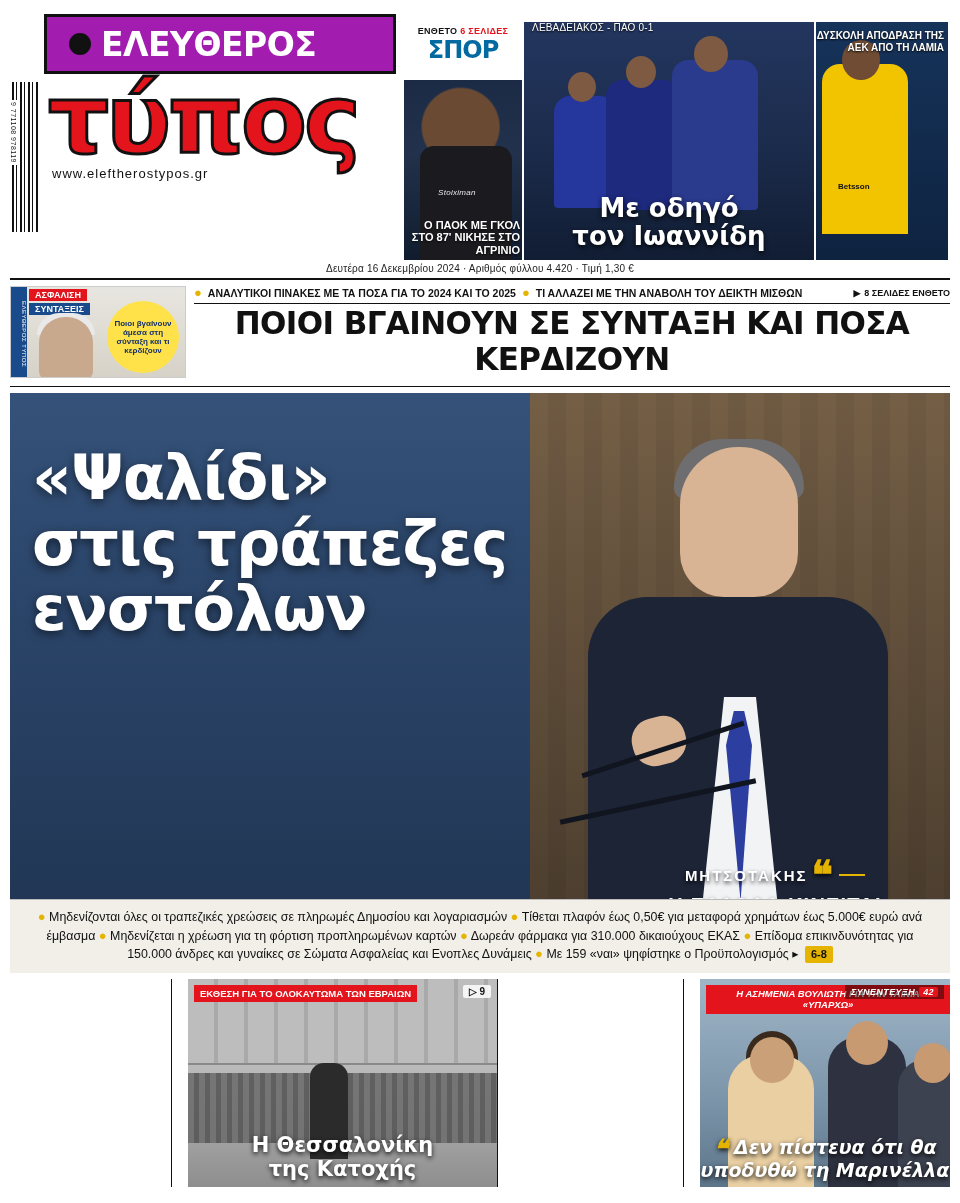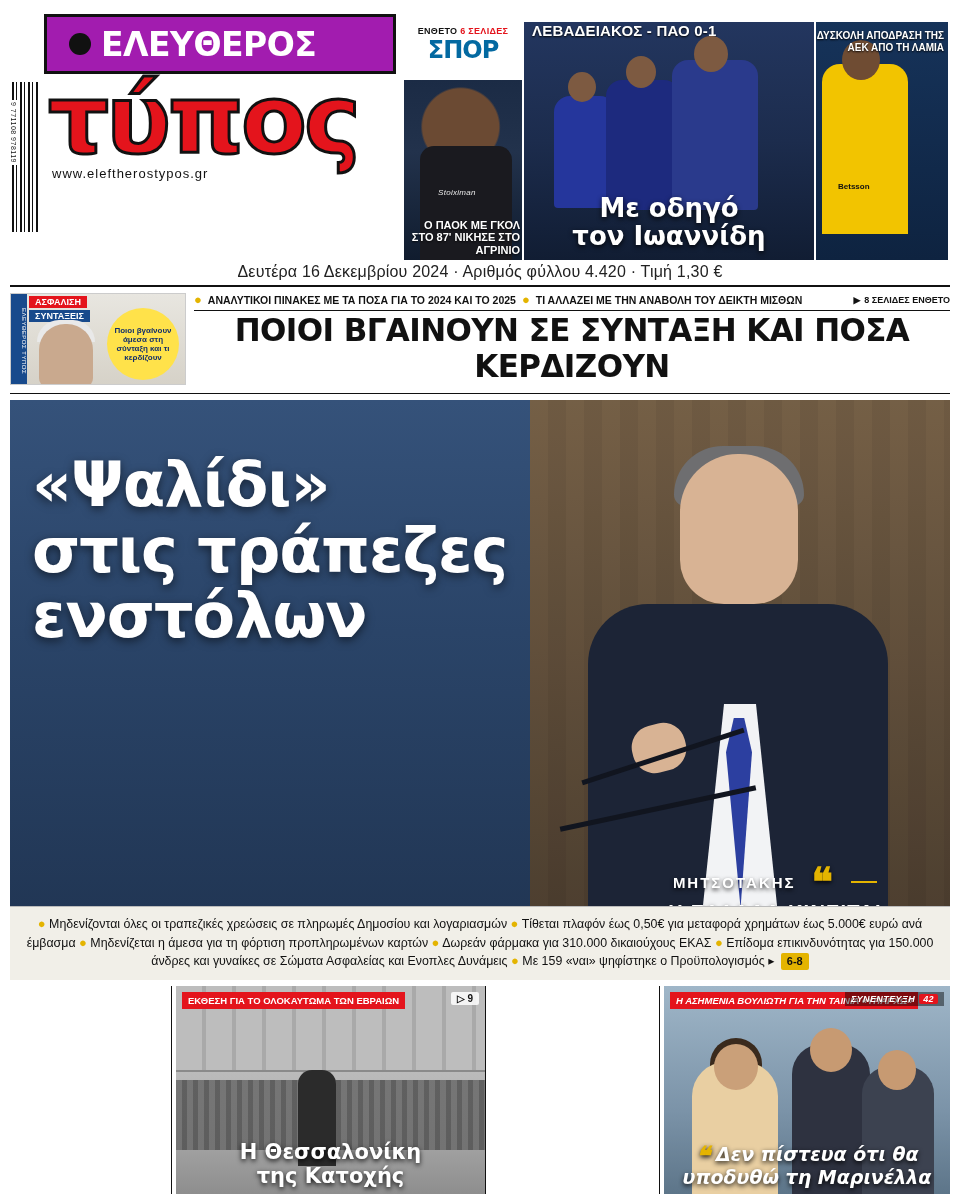--- a/index.html
+++ b/index.html
@@ -149,21 +149,21 @@
     text-shadow: 0 1px 2px rgba(0,0,0,.8);
   }
   .spor-mid {
     width: 290px;
     position: relative;
     overflow: hidden;
     background: linear-gradient(180deg,#23365f 0%,#1c2c4d 50%,#111d33 100%);
   }
   .score-tag {
     position: absolute; left: 8px; top: 0;
-    color: #fff; font-size: 15px; font-weight: bold;
+    color: #fff; font-size: 10px; font-weight: normal;
     text-shadow: 0 1px 2px #000;
     letter-spacing: .2px;
   }
   .mid-players {
     position: absolute; left: 30px; top: 28px; width: 230px; height: 150px;
   }
   .pl { position: absolute; border-radius: 16px 16px 4px 4px; }
   .pl1 { left: 0;   top: 46px; width: 62px; height: 112px; background:#25369c; }
   .pl2 { left: 52px; top: 30px; width: 74px; height: 130px; background:#1d2a7e; }
   .pl3 { left: 118px; top: 10px; width: 86px; height: 150px; background:#2a3a8c; }
@@ -199,21 +199,21 @@
   .aek-badge { position:absolute; left:16px; top:118px; font-size:8px; color:#111; font-weight:bold;}
   .aek-cap {
     position: absolute; right: 4px; top: 8px;
     color: #fff; font-weight: bold; font-size: 10px; line-height: 1.15;
     text-align: right; text-shadow: 0 1px 2px #000;
   }
 
   
   .dateline {
     text-align: center;
-    font-size: 16px;
+    font-size: 10px;
     color: #222;
     padding: 3px 0 4px 0;
     letter-spacing: .2px;
   }
   .rule { height: 2px; background: #111; margin: 0 10px; }
   .rule-thin { height: 1px; background: #111; margin: 0 10px; }
 
   
   .pensions {
     display: flex;
@@ -350,21 +350,21 @@
   .main-headline .l1 { display:block; }
   .main-headline .l2 { display:block; }
   .main-headline .l3 { display:block; }
   .main-headline .l4 { display:block; }
 
   .quote-block {
     position: absolute; left: 600px; top: 470px; width: 330px;
     text-align: center;
   }
   .quote-name {
-    display: flex; align-items: center; justify-content: center; gap: 16px;
+    display: flex; align-items: center; justify-content: center; gap: 4px;
     color: #fff; font-weight: bold; font-size: 15px; letter-spacing: 2px;
     text-shadow: 0 2px 4px rgba(0,0,0,.8);
   }
   .quote-mark {
     color: #e4b400; font-size: 40px; line-height: .6; font-family: "DejaVu Serif", serif;
   }
   .quote-line { flex: 0 0 26px; height: 2px; background: #e4b400; }
   .quote-text {
     color: #fff; font-weight: bold; font-size: 20px; line-height: 1.25;
     letter-spacing: 1.2px; margin-top: 6px;
@@ -385,21 +385,21 @@
     display: inline-block;
     background: #e4b400; color: #111; font-weight: bold;
     font-size: 11px; padding: 0 6px; border-radius: 2px; margin-left: 3px;
   }
 
   
   .bottom {
     display: flex;
     margin: 6px 10px 8px 10px;
     height: 208px;
-    gap: 4px;
+    gap: 16px;
   }
   .bcol { position: relative; overflow: hidden; }
   .b1 { width: 162px; border-right: 1px solid #111; padding: 6px 8px; }
   .b1 .kicker {
     font-size: 9.5px; font-weight: bold; color: #1b4c96;
     text-align: center; letter-spacing: .2px;
   }
   .b1 .hl {
     margin-top: 10px;
     text-align: center;
@@ -619,21 +619,21 @@
         <span>ΚΟΙΤΑ ΜΟΝΟ ΜΠΡΟΣΤΑ</span>
       </div>
     </div>
 
     <div class="main-summary">
       <span class="dot-y">●</span>
       <span>Μηδενίζονται όλες οι τραπεζικές χρεώσεις σε πληρωμές Δημοσίου και λογαριασμών</span>
       <span class="dot-y">●</span>
       <span>Τίθεται πλαφόν έως 0,50€ για μεταφορά χρημάτων έως 5.000€ ευρώ ανά έμβασμα</span>
       <span class="dot-y">●</span>
-      <span>Μηδενίζεται η άμεσα για τη φόρτιση προπληρωμένων καρτών</span>
+      <span>Μηδενίζεται η χρέωση για τη φόρτιση προπληρωμένων καρτών</span>
       <span class="dot-y">●</span>
       <span>Δωρεάν φάρμακα για 310.000 δικαιούχους ΕΚΑΣ</span>
       <span class="dot-y">●</span>
       <span>Επίδομα επικινδυνότητας για 150.000 άνδρες και γυναίκες σε Σώματα Ασφαλείας και Ενοπλες Δυνάμεις</span>
       <span class="dot-y">●</span>
       <span>Με 159 «ναι» ψηφίστηκε ο Προϋπολογισμός</span>
       <span>▸</span>
       <span class="pgref">6-8</span>
     </div>
   </div>

